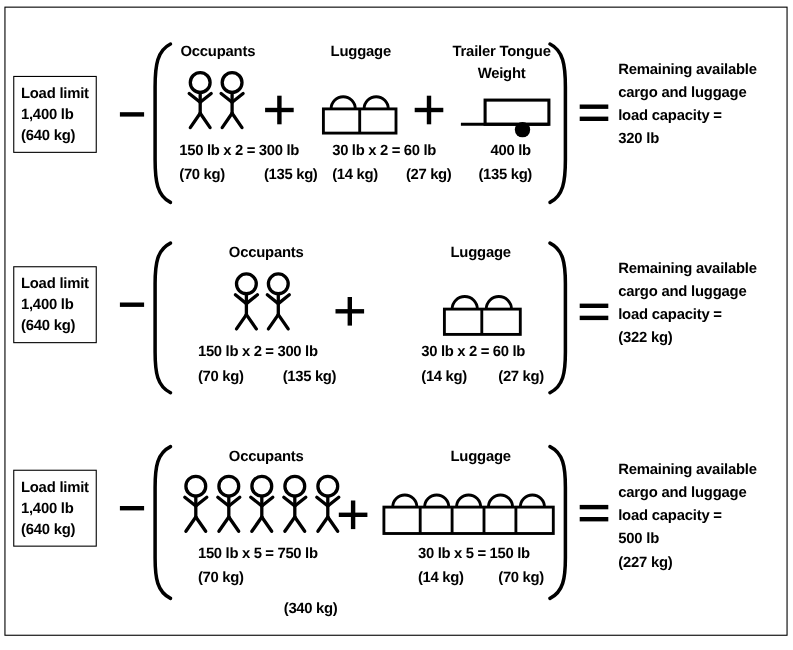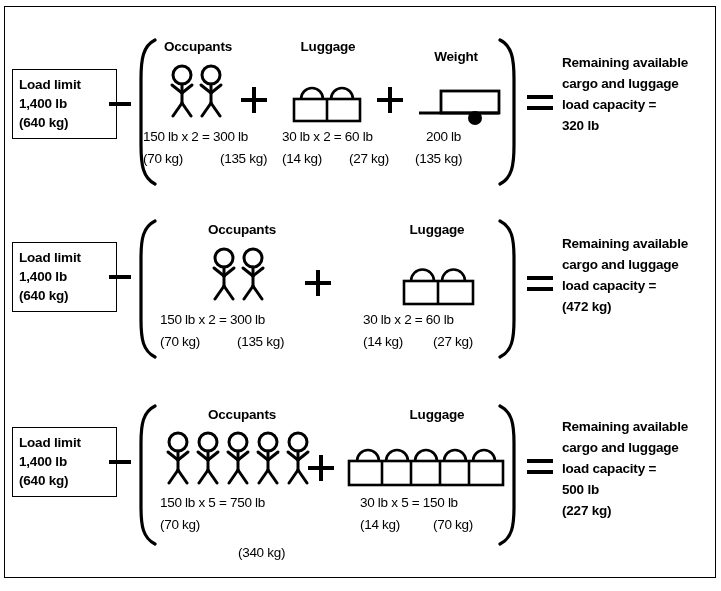--- a/index.html
+++ b/index.html
@@ -25,21 +25,21 @@
 
   .row{position:absolute;left:0;top:0;width:712px;}
   .row1{top:18px;height:170px;}
   .row2{top:205px;height:170px;}
   .row3{top:392px;height:172px;}
 
   
   .loadbox{
     position:absolute;
     left:7px;
-    width:105px;
+    width:76px;
     border:1.5px solid #000;
     box-sizing:border-box;
     padding:5px 6px 6px 6px;
     background:#fff;
   }
   .loadbox .ln{
     font-size:13.5px;
     font-weight:bold;
     line-height:19px;
     letter-spacing:-0.2px;
@@ -79,23 +79,24 @@
     position:absolute;
     font-size:13.5px;
     font-weight:bold;
     letter-spacing:-0.2px;
     white-space:nowrap;
     text-align:center;
   }
   .mathline{
     position:absolute;
     font-size:13.5px;
-    font-weight:normal;
+    font-weight:bold;
     letter-spacing:-0.3px;
     white-space:nowrap;
+    padding-left:20px;
   }
 
   
   .icons{position:absolute;}
   .result{
     position:absolute;
     font-size:13.5px;
     font-weight:bold;
     line-height:21px;
     letter-spacing:-0.2px;
@@ -162,31 +163,32 @@
             <line x1="36" y1="14" x2="36" y2="36"></line>
           </g>
         </svg>
       </div>
       <div class="mathline" style="left:277px;top:104px;">30 lb x 2 = 60 lb</div>
       <div class="mathline" style="left:277px;top:126px;">(14 kg)</div>
       <div class="mathline" style="left:344px;top:126px;">(27 kg)</div>
 
       <div class="plus" style="left:372px;top:62px;"></div>
 
-      <div class="grouplabel" style="left:389px;top:24px;width:124px;">Weight</div>
+      <div class="grouplabel" style="left:389px;top:14px;width:124px;">Trailer Tongue</div>
+      <div class="grouplabel" style="left:389px;top:34px;width:124px;">Weight</div>
       <div class="icons" style="left:410px;top:58px;">
         <svg width="92" height="42" viewBox="0 0 92 42">
           <g stroke="#000" stroke-width="2.8" fill="none">
             <rect x="26" y="8" width="58" height="22"></rect>
             <line x1="4" y1="30" x2="84" y2="30"></line>
           </g>
           <circle cx="60" cy="35" r="7" fill="#000"></circle>
         </svg>
       </div>
-      <div class="mathline" style="left:421px;top:104px;">200 lb</div>
+      <div class="mathline" style="left:421px;top:104px;">400 lb</div>
       <div class="mathline" style="left:410px;top:126px;">(135 kg)</div>
 
       <div class="bracket" style="left:493px;top:12px;">
         <svg width="26" height="150" viewBox="0 0 26 150">
           <path d="M2 3 C14 9, 16 22, 16 42 L16 108 C16 128, 14 141, 2 147" fill="none" stroke="#000" stroke-width="3.2" stroke-linecap="round"></path>
         </svg>
       </div>
 
       <div class="equals" style="left:522px;top:70px;"></div>
 
@@ -261,21 +263,21 @@
           <path d="M2 3 C14 9, 16 21, 16 40 L16 102 C16 121, 14 133, 2 139" fill="none" stroke="#000" stroke-width="3.2" stroke-linecap="round"></path>
         </svg>
       </div>
 
       <div class="equals" style="left:522px;top:64px;"></div>
 
       <div class="result" style="left:557px;top:21px;">
         <div>Remaining available</div>
         <div>cargo and luggage</div>
         <div>load capacity =</div>
-        <div>(472 kg)</div>
+        <div>(322 kg)</div>
       </div>
     </div>
 
     <div class="row row3">
 
       <div class="loadbox" style="top:28px;">
         <div class="ln">Load limit</div>
         <div class="ln">1,400 lb</div>
         <div class="ln">(640 kg)</div>
       </div>

